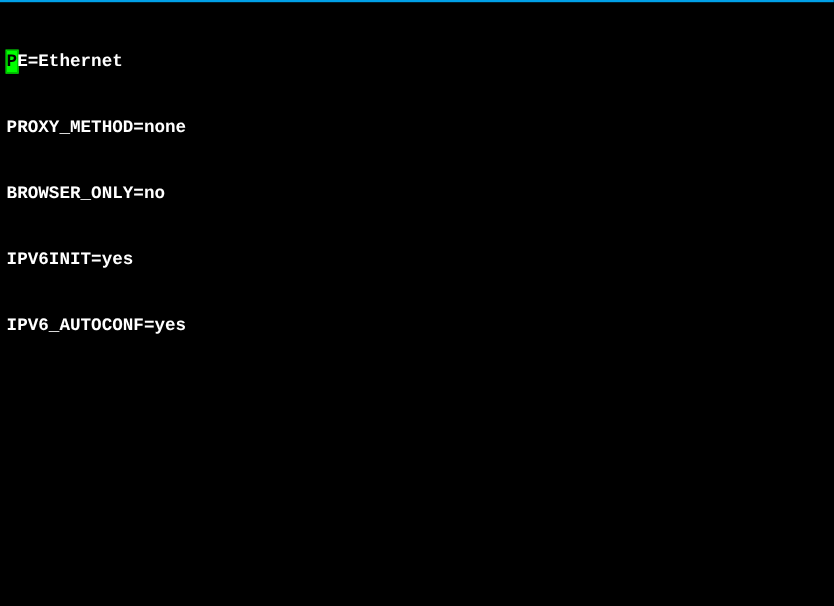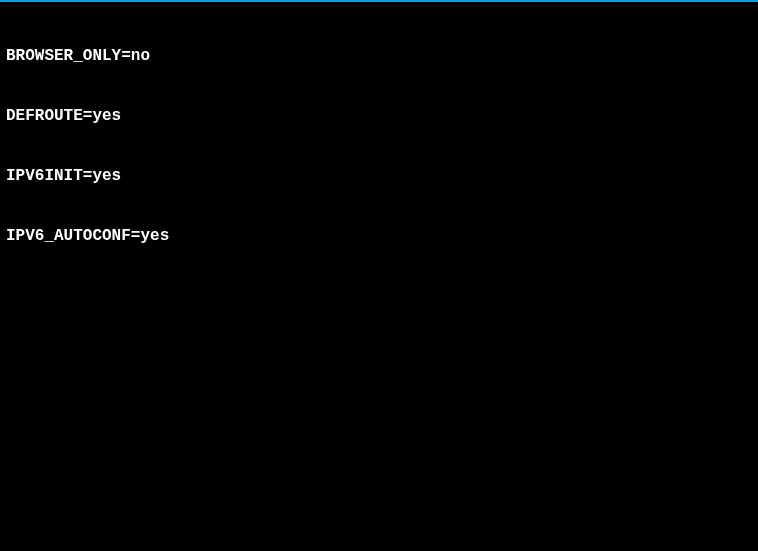--- a/index.html
+++ b/index.html
@@ -33,22 +33,23 @@
     }
     .white {
       color: #ffffff;
       font-weight: bold;
     }
   </style>
 </head>
 <body>
 
 <div class="terminal">
+  <span class="line white"><span class="cursor-char">P</span><span>E=Ethernet</span></span>
+  <span class="line white">PROXY_METHOD=none</span>
   <span class="line white">BROWSER_ONLY=no</span>
-  <span class="line white">DEFROUTE=yes</span>
   <span class="line white">IPV6INIT=yes</span>
   <span class="line white">IPV6_AUTOCONF=yes</span>
   
   
   
   
   
   
   
   

